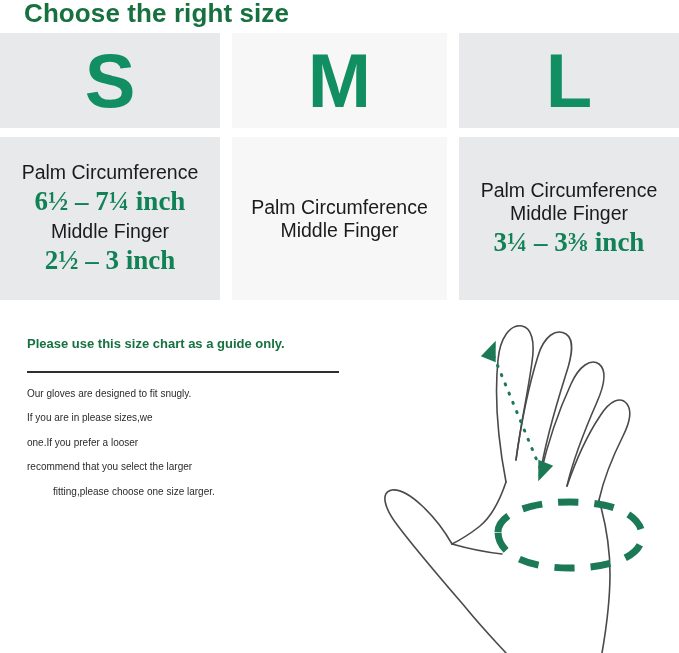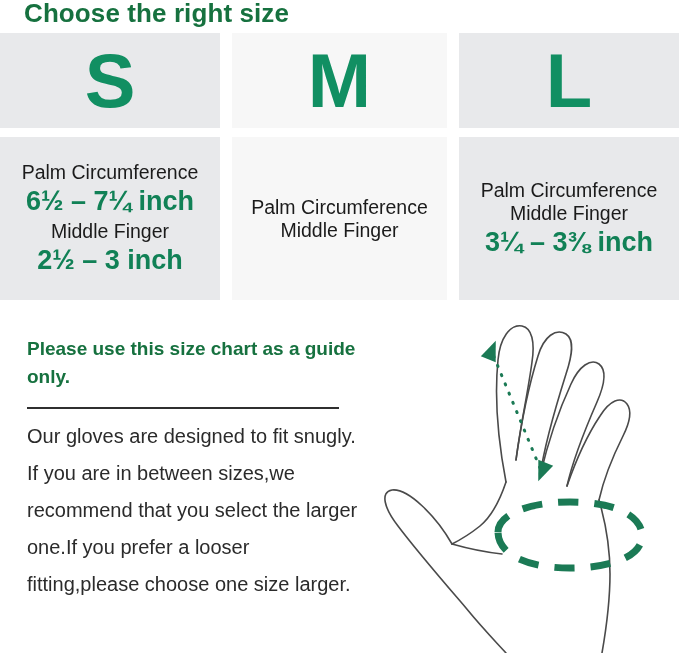--- a/index.html
+++ b/index.html
@@ -86,56 +86,57 @@
   }
   .spec-value {
     font-size: 27px;
     font-weight: bold;
     color: #118156;
     line-height: 1.2;
     text-align: center;
     white-space: nowrap;
     margin-top: 1px;
     margin-bottom: 3px;
+    font-family: Liberation Serif, serif;
   }
   .spec-value:last-child { margin-bottom: 0; }
 
   
   .shade-dark  { background: #e8e9eb; }
   .shade-light { background: #f7f7f7; }
 
   
   .note-block {
     position: absolute;
     left: 27px;
     top: 335px;
     width: 330px;
   }
   .note-heading {
-    font-size: 19px;
+    font-size: 13px;
     font-weight: bold;
     color: #16713f;
     line-height: 1.45;
     margin: 0;
   }
   .note-divider {
     margin-top: 17px;
     margin-bottom: 15px;
     width: 312px;
     height: 2px;
     background: #2f2f2f;
   }
   .note-body p {
     margin: 0 0 12px 0;
-    font-size: 20px;
+    font-size: 10px;
     line-height: 1.25;
     color: #2b2b2b;
     white-space: nowrap;
   }
-  .note-body p:last-child { margin-bottom: 0; }
+  .note-body p:last-child { margin-bottom: 0; margin-left: 26px; }
 
   
   .hand-diagram {
     position: absolute;
     left: 380px;
     top: 300px;
     width: 299px;
     height: 353px;
   }
   .hand-diagram svg { display: block; }
@@ -180,23 +181,23 @@
     </div>
   </div>
 
 </div>
 
 <div class="note-block">
   <div class="note-heading">Please use this size chart as a guide only.</div>
   <div class="note-divider"></div>
   <div class="note-body">
     <p>Our gloves are designed to fit snugly.</p>
-    <p>If you are in between sizes,we</p>
+    <p>If you are in please sizes,we</p>
+    <p>one.If you prefer a looser</p>
     <p>recommend that you select the larger</p>
-    <p>one.If you prefer a looser</p>
     <p>fitting,please choose one size larger.</p>
   </div>
 </div>
 
 <div class="hand-diagram">
   <svg width="299" height="353" viewBox="0 0 299 353" xmlns="http://www.w3.org/2000/svg">
     <g fill="none" stroke="#4a4a4a" stroke-width="1.6" stroke-linecap="round" stroke-linejoin="round">
 
       <path d="M126 182 C118 140 114 100 118 60 C120 38 130 24 142 26 C152 28 155 42 152 62
                C148 92 140 128 136 160"></path>

